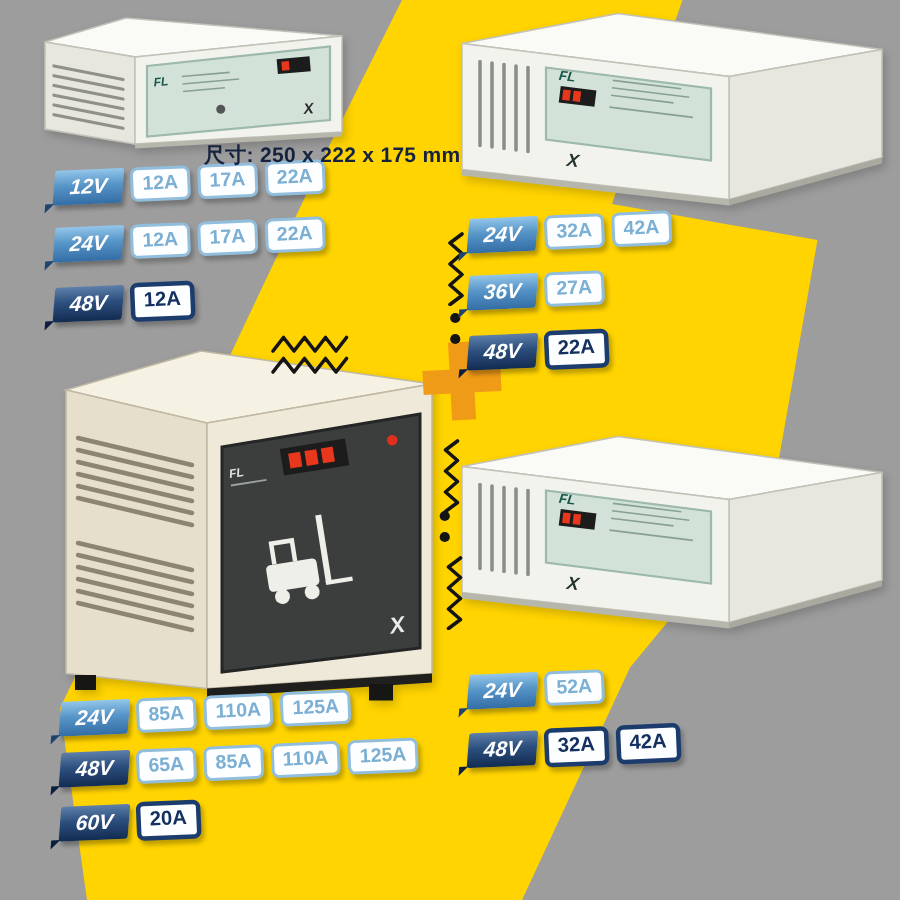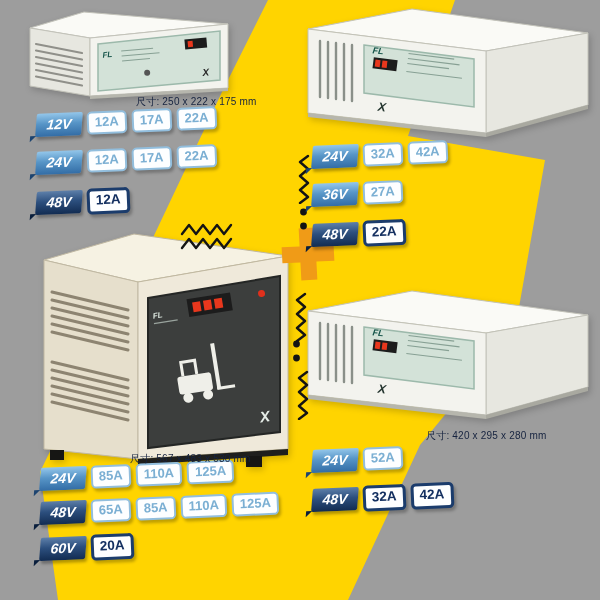--- a/index.html
+++ b/index.html
@@ -56,21 +56,21 @@
   #plus{left:279px;top:225px;transform:rotate(-3deg)}
   .plus-shape{fill:var(--plus-orange,#f09b17)}
   #zig-h{left:180px;top:222px}
   #zig-v1{left:296px;top:154px}
   #zig-v2{left:293px;top:292px}
   #zig-v3{left:295px;top:370px}
   #dots-a{left:298px;top:206px}
   #dots-b{left:291px;top:338px}
 
   
-  .dim-label{position:absolute;font-size:10px;font-weight:normal;color:var(--dimension-text,#16233f);white-space:nowrap;z-index:6;letter-spacing:.2px}
+  .dim-label{position:absolute;font-size:14px;font-weight:bold;color:var(--dimension-text,#16233f);white-space:nowrap;z-index:6;letter-spacing:.2px}
   #dim-0{left:136px;top:95px}
   #dim-1{left:412px;top:133px}
   #dim-2{left:130px;top:452px}
   #dim-3{left:426px;top:429px}
 
   
   .spec-group{position:absolute;display:flex;flex-direction:column;align-items:flex-start;gap:15px;z-index:5}
   #group-0{left:36px;top:114px}
   #group-1{left:312px;top:146px}
   #group-2{left:40px;top:468px;gap:11px}
@@ -234,22 +234,20 @@
   <svg id="dots-a" class="abs" width="12" height="28" viewBox="0 0 12 28">
     <circle class="dot" cx="5.5" cy="6" r="3.4"></circle>
       <circle class="dot" cx="5.5" cy="20" r="3.4"></circle>
   </svg>
   <svg id="dots-b" class="abs" width="12" height="28" viewBox="0 0 12 28">
     <circle class="dot" cx="5.5" cy="6" r="3.4"></circle>
       <circle class="dot" cx="5.5" cy="20" r="3.4"></circle>
   </svg>
 
   <div id="dim-0" class="dim-label">尺寸: 250 x 222 x 175 mm</div>
-  <div id="dim-2" class="dim-label">尺寸: 567 x 483 x 530 mm</div>
-  <div id="dim-3" class="dim-label">尺寸: 420 x 295 x 280 mm</div>
 
   <div id="group-0" class="spec-group">
       <div class="spec-row">
         <span class="volt light">12V</span>
         <span class="amp light">12A</span>
         <span class="amp light">17A</span>
         <span class="amp light">22A</span>
       </div>
       <div class="spec-row">
         <span class="volt light">24V</span>

